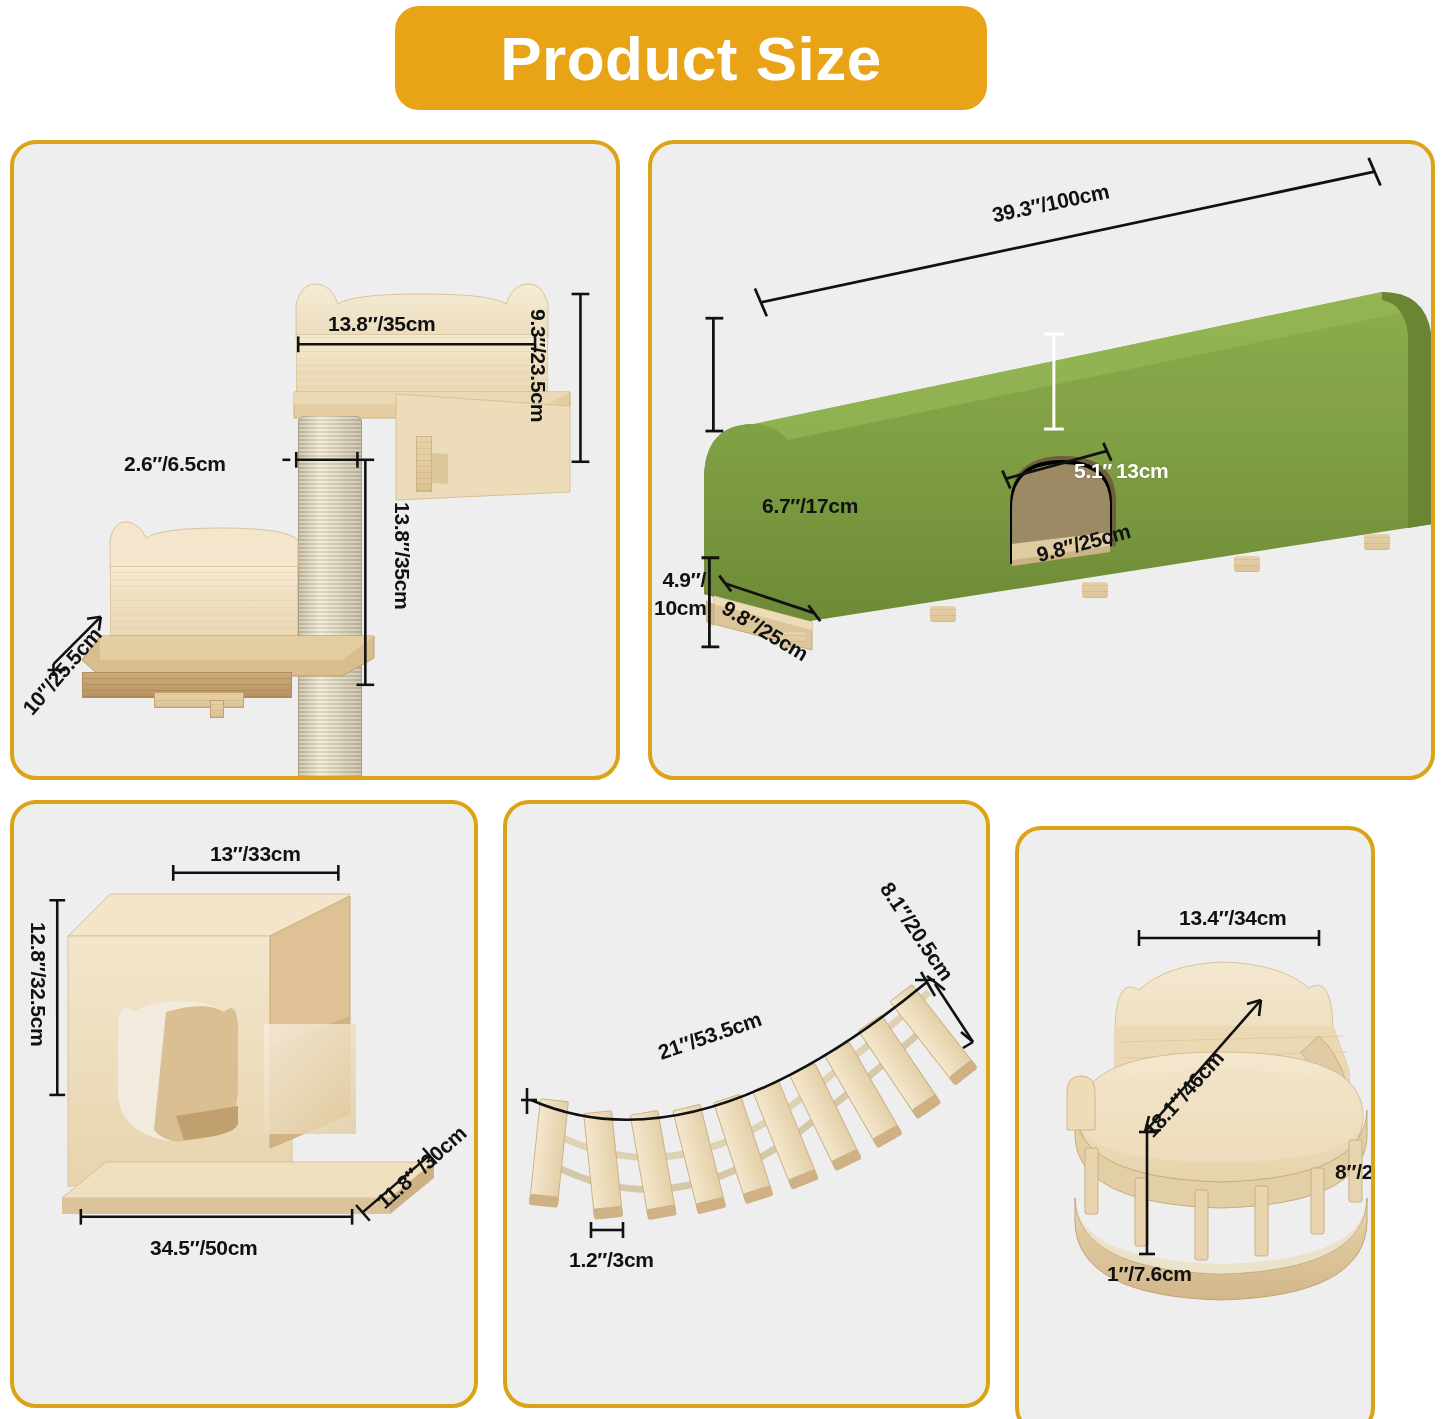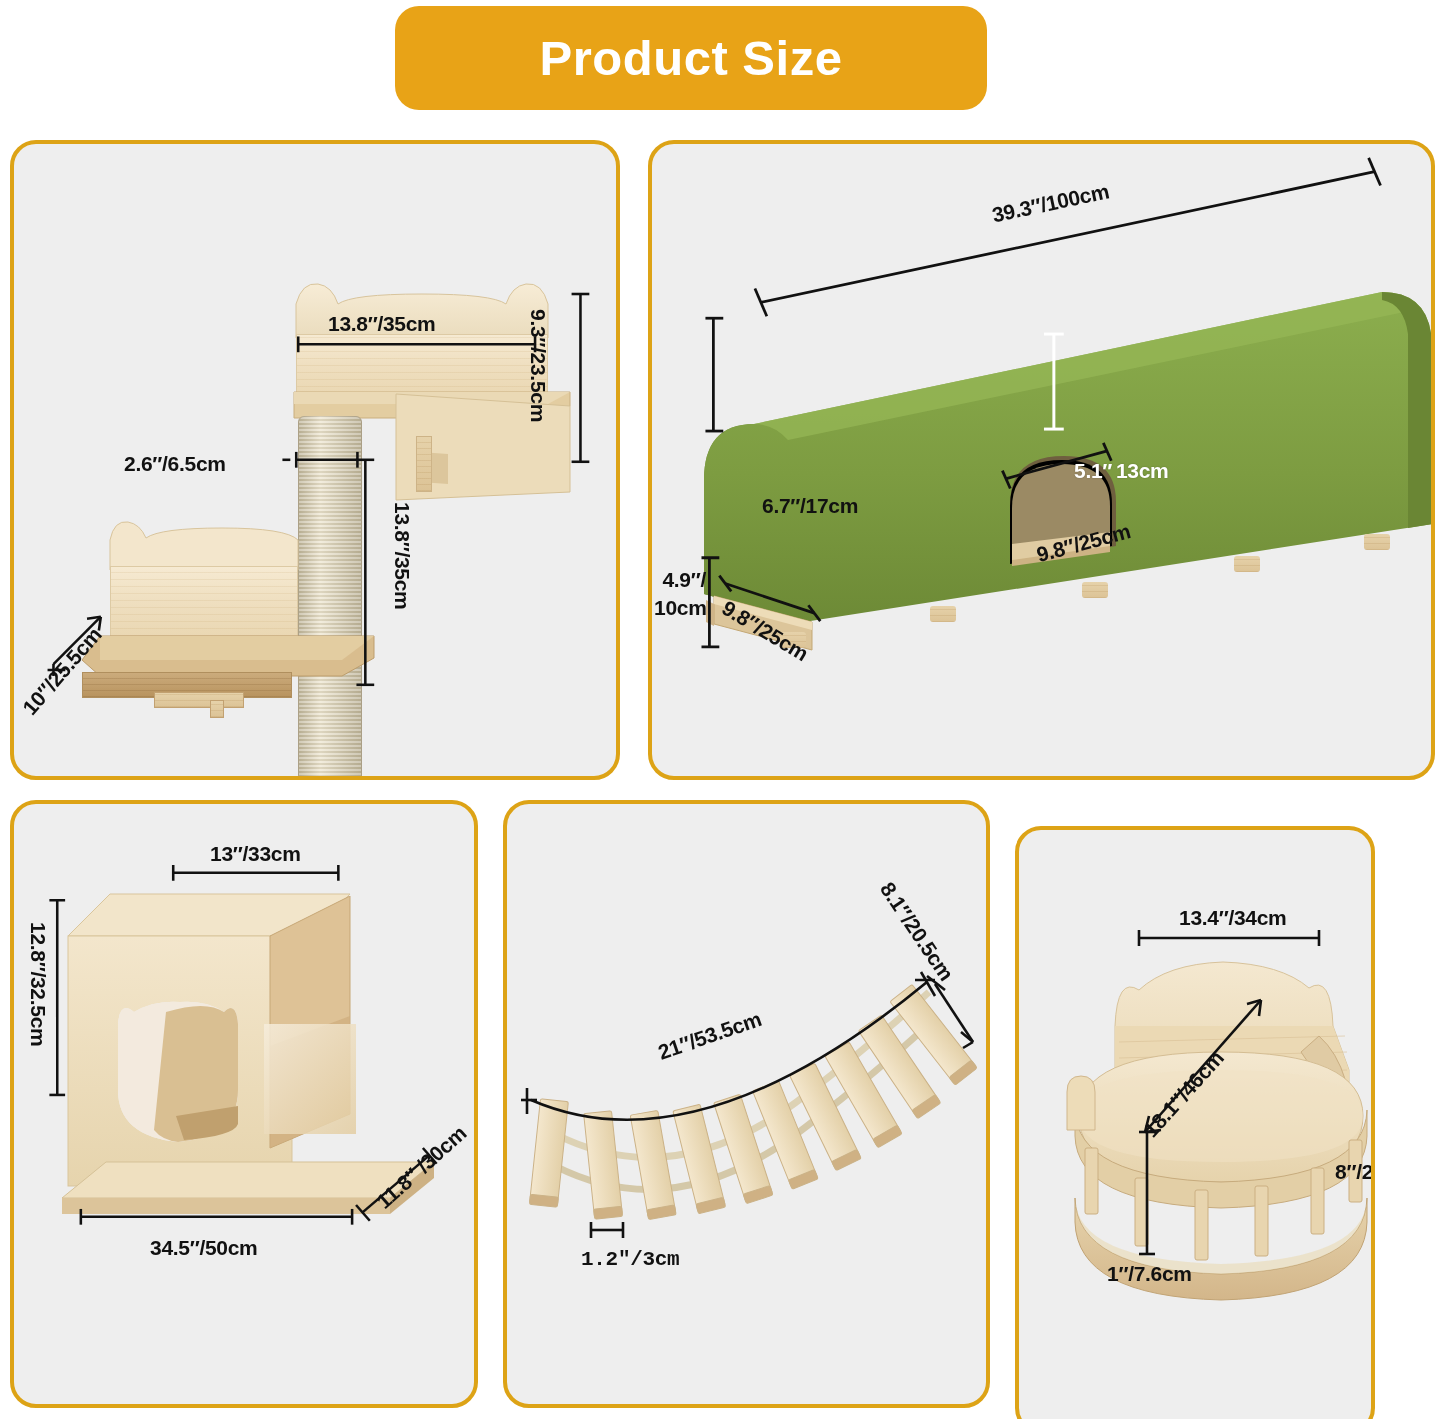--- a/index.html
+++ b/index.html
@@ -15,21 +15,21 @@
   .title-banner {
     position: absolute;
     left: 395px; top: 6px;
     width: 592px; height: 104px;
     background: #e8a317;
     border-radius: 24px;
     display: flex; align-items: center; justify-content: center;
   }
   .title-text {
     color: #ffffff;
-    font-size: 49px;
+    font-size: 62px;
     font-weight: bold;
     letter-spacing: 0.5px;
     white-space: nowrap;
   }
 
   
   .panel {
     position: absolute;
     background: #eeeeee;
     border: 4px solid #dda316;
@@ -398,21 +398,21 @@
           <path d="M466,238 L454,228 M466,238 L456,244"></path>
 
           <line x1="84" y1="426" x2="116" y2="426"></line>
           <line x1="84" y1="418" x2="84" y2="434"></line>
           <line x1="116" y1="418" x2="116" y2="434"></line>
         </g>
       </svg>
 
       <span class="dim" style="left:148px; top:238px; transform:rotate(-19deg); transform-origin:left top;">21″/53.5cm</span>
       <span class="dim" style="left:388px; top:74px; transform:rotate(56deg); transform-origin:left top;">8.1″/20.5cm</span>
-      <span class="dim" style="left:74px; top:444px;font-family:Liberation Mono, monospace;">1.2″/3cm</span>
+      <span class="dim" style="left:62px; top:444px;">1.2″/3cm</span>
     </div>
   </div>
 
   <div class="panel" id="panel-5">
     <div class="stage">
 
       <svg class="piece" style="left:0px; top:0px; width:420px; height:608px;" viewBox="0 0 420 608">
         <defs>
           <linearGradient id="pw1" x1="0" y1="0" x2="0" y2="1">
             <stop offset="0" stop-color="#f4e8d0"></stop>

